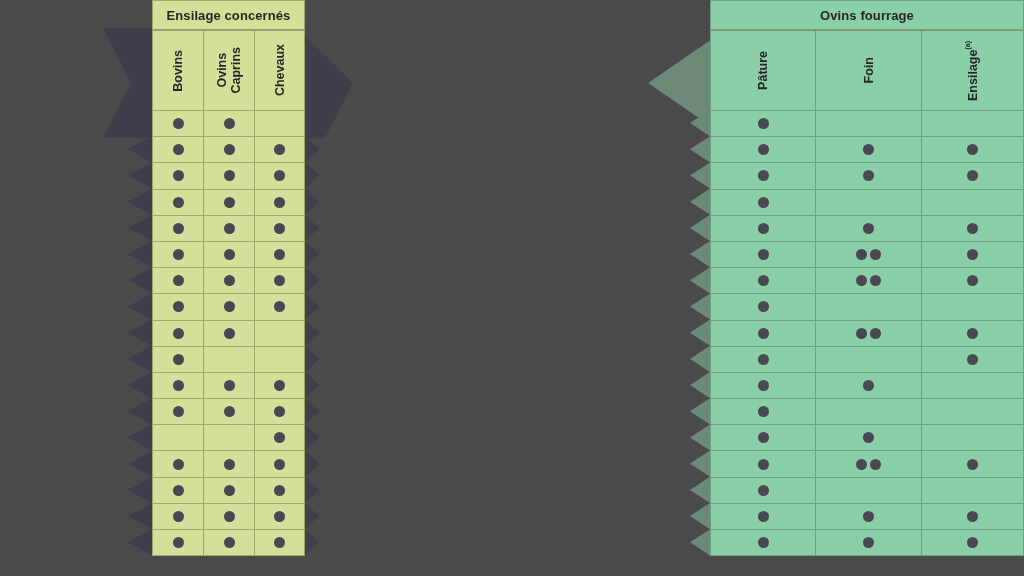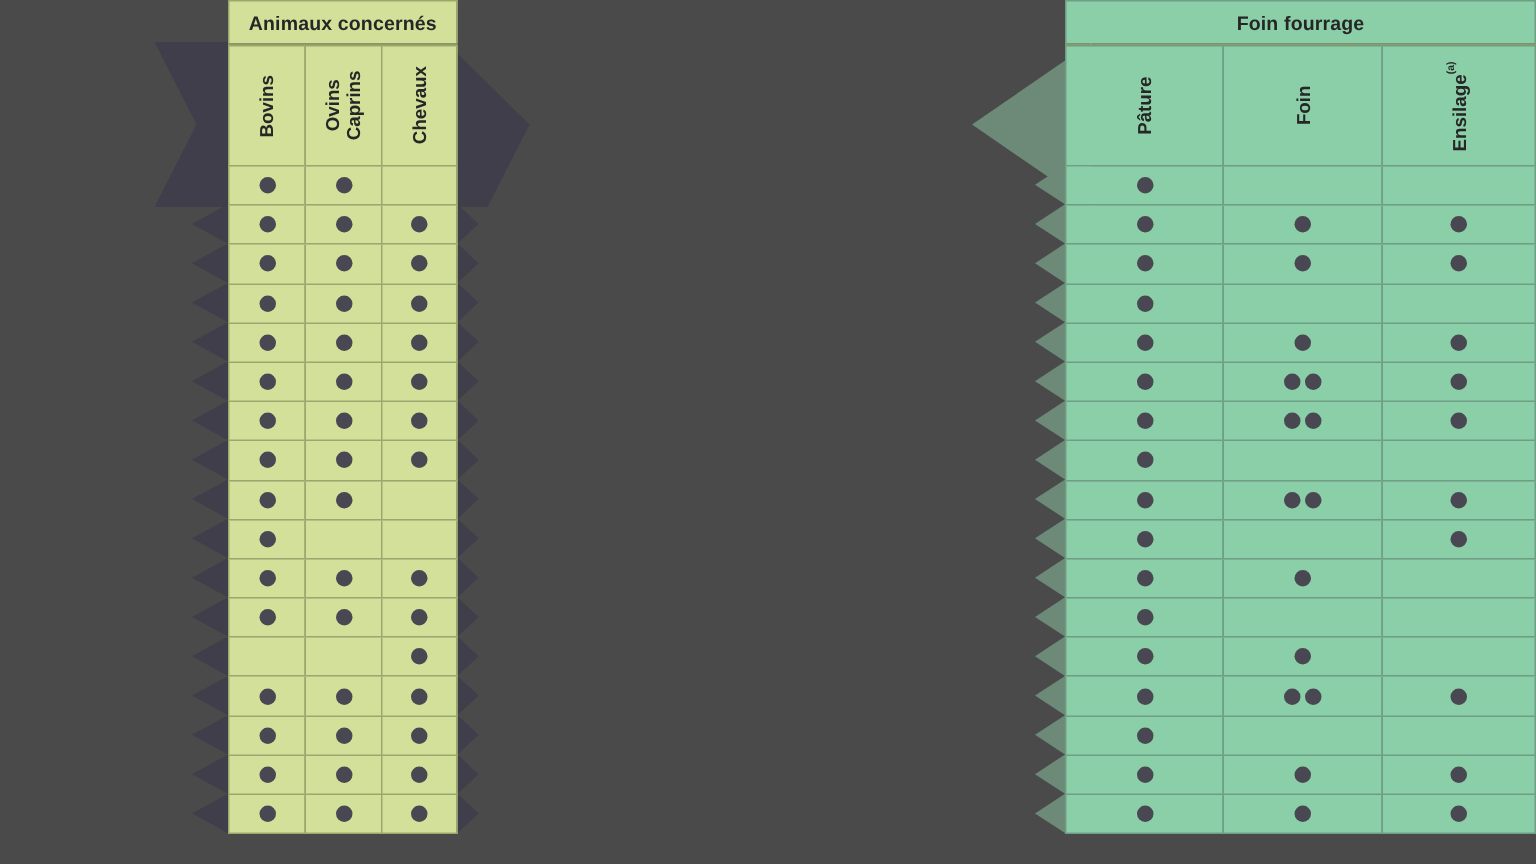--- a/index.html
+++ b/index.html
@@ -131,21 +131,21 @@
         <polygon points="0,262 14,275.1 0,288.2" fill="#403e4a"></polygon>
         <polygon points="0,288.2 14,301.3 0,314.4" fill="#403e4a"></polygon>
         <polygon points="0,314.4 14,327.5 0,340.59999999999997" fill="#403e4a"></polygon>
         <polygon points="0,340.59999999999997 14,353.7 0,366.79999999999995" fill="#403e4a"></polygon>
         <polygon points="0,366.8 14,379.90000000000003 0,393" fill="#403e4a"></polygon>
         <polygon points="0,393 14,406.1 0,419.2" fill="#403e4a"></polygon>
         <polygon points="0,419.2 14,432.3 0,445.4" fill="#403e4a"></polygon>
       </svg>
 
     <div class="grid" style="width:153px;">
-      <div class="title" style="height:29px;">Animaux concernés</div>
+      <div class="title" style="height:29px;">Ensilage concernés</div>
 
       <div class="subhead" style="height:82px;">
         <div class="cell" style="width:51px;">
           <span class="vlabel">Bovins</span>
         </div>
         <div class="cell" style="width:51px;">
           <span class="vlabel">Ovins
 Caprins</span>
         </div>
         <div class="cell" style="width:51px;">
@@ -443,21 +443,21 @@
         <polygon points="20,262 20,288.2 0,275.1" fill="#6d8a79"></polygon>
         <polygon points="20,288.2 20,314.4 0,301.3" fill="#6d8a79"></polygon>
         <polygon points="20,314.4 20,340.59999999999997 0,327.5" fill="#6d8a79"></polygon>
         <polygon points="20,340.59999999999997 20,366.79999999999995 0,353.7" fill="#6d8a79"></polygon>
         <polygon points="20,366.8 20,393 0,379.90000000000003" fill="#6d8a79"></polygon>
         <polygon points="20,393 20,419.2 0,406.1" fill="#6d8a79"></polygon>
         <polygon points="20,419.2 20,445.4 0,432.3" fill="#6d8a79"></polygon>
       </svg>
 
     <div class="grid" style="width:314px;">
-      <div class="title" style="height:29px;">Foin fourrage</div>
+      <div class="title" style="height:29px;">Ovins fourrage</div>
 
       <div class="subhead" style="height:82px;">
         <div class="cell" style="width:105px;">
           <span class="vlabel">Pâture</span>
         </div>
         <div class="cell" style="width:106px;">
           <span class="vlabel">Foin</span>
         </div>
         <div class="cell" style="width:103px;">
           <span class="vlabel"><span>Ensilage</span><span class="sup">(a)</span></span>

